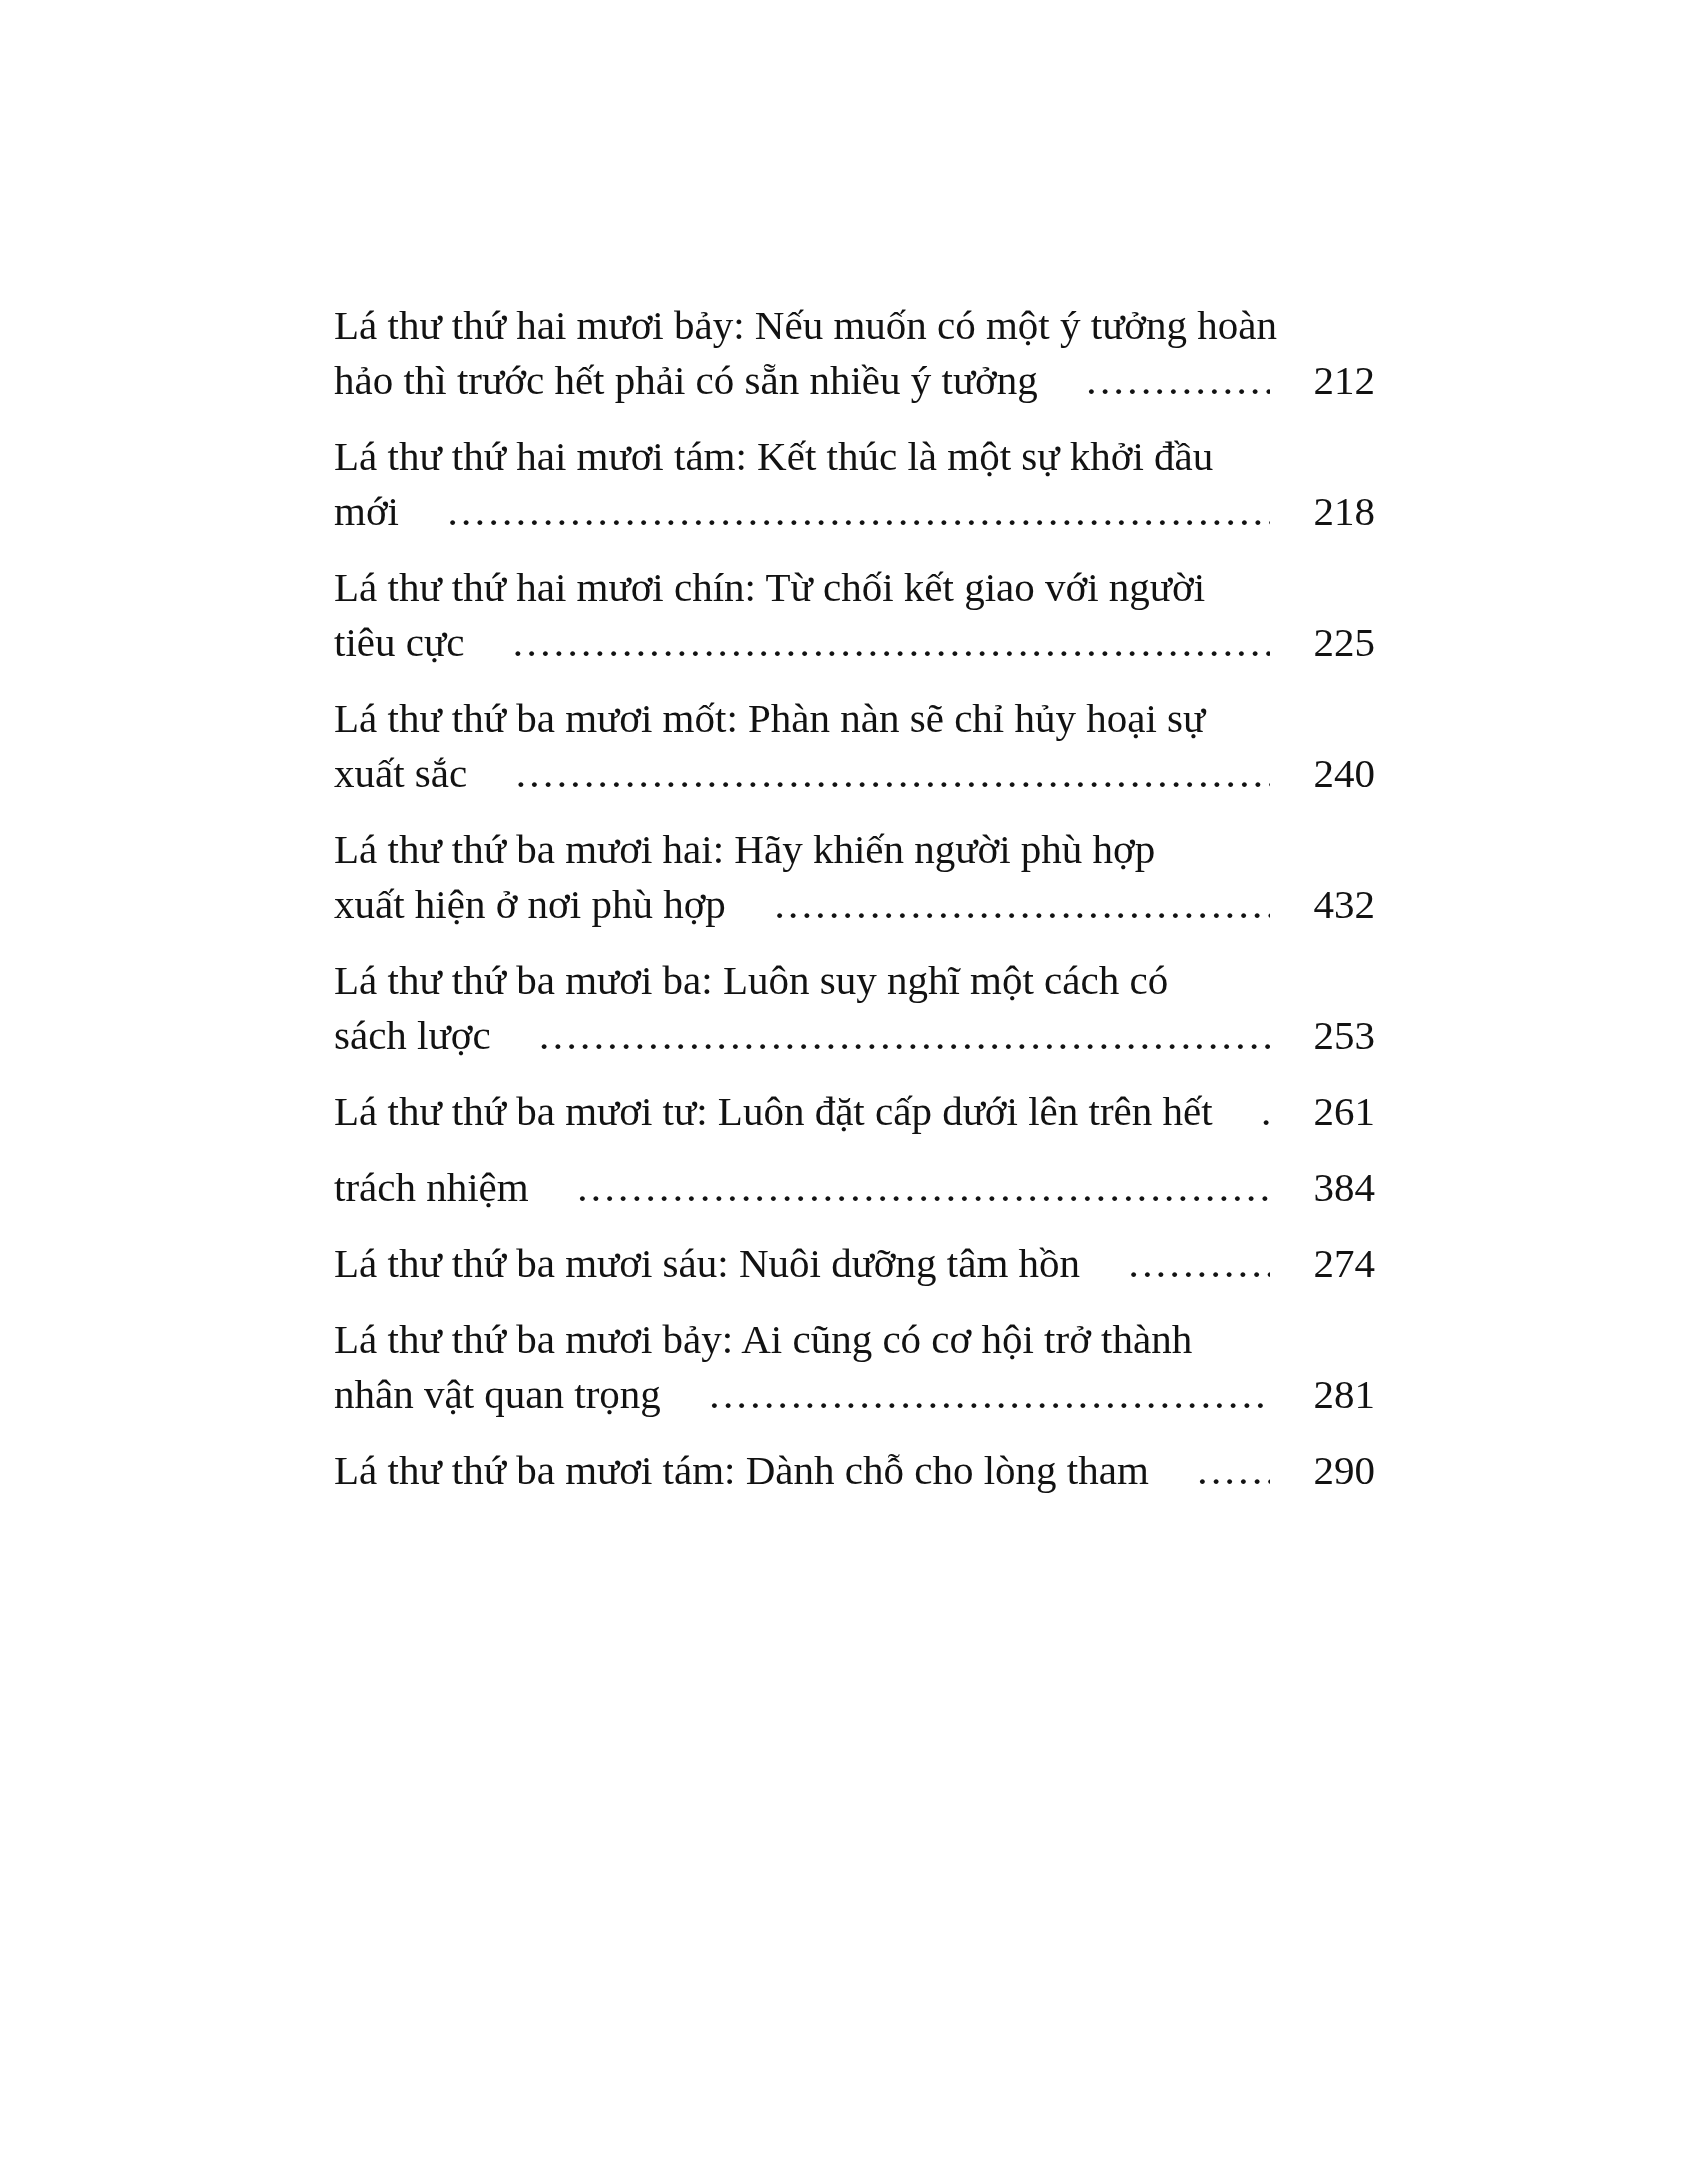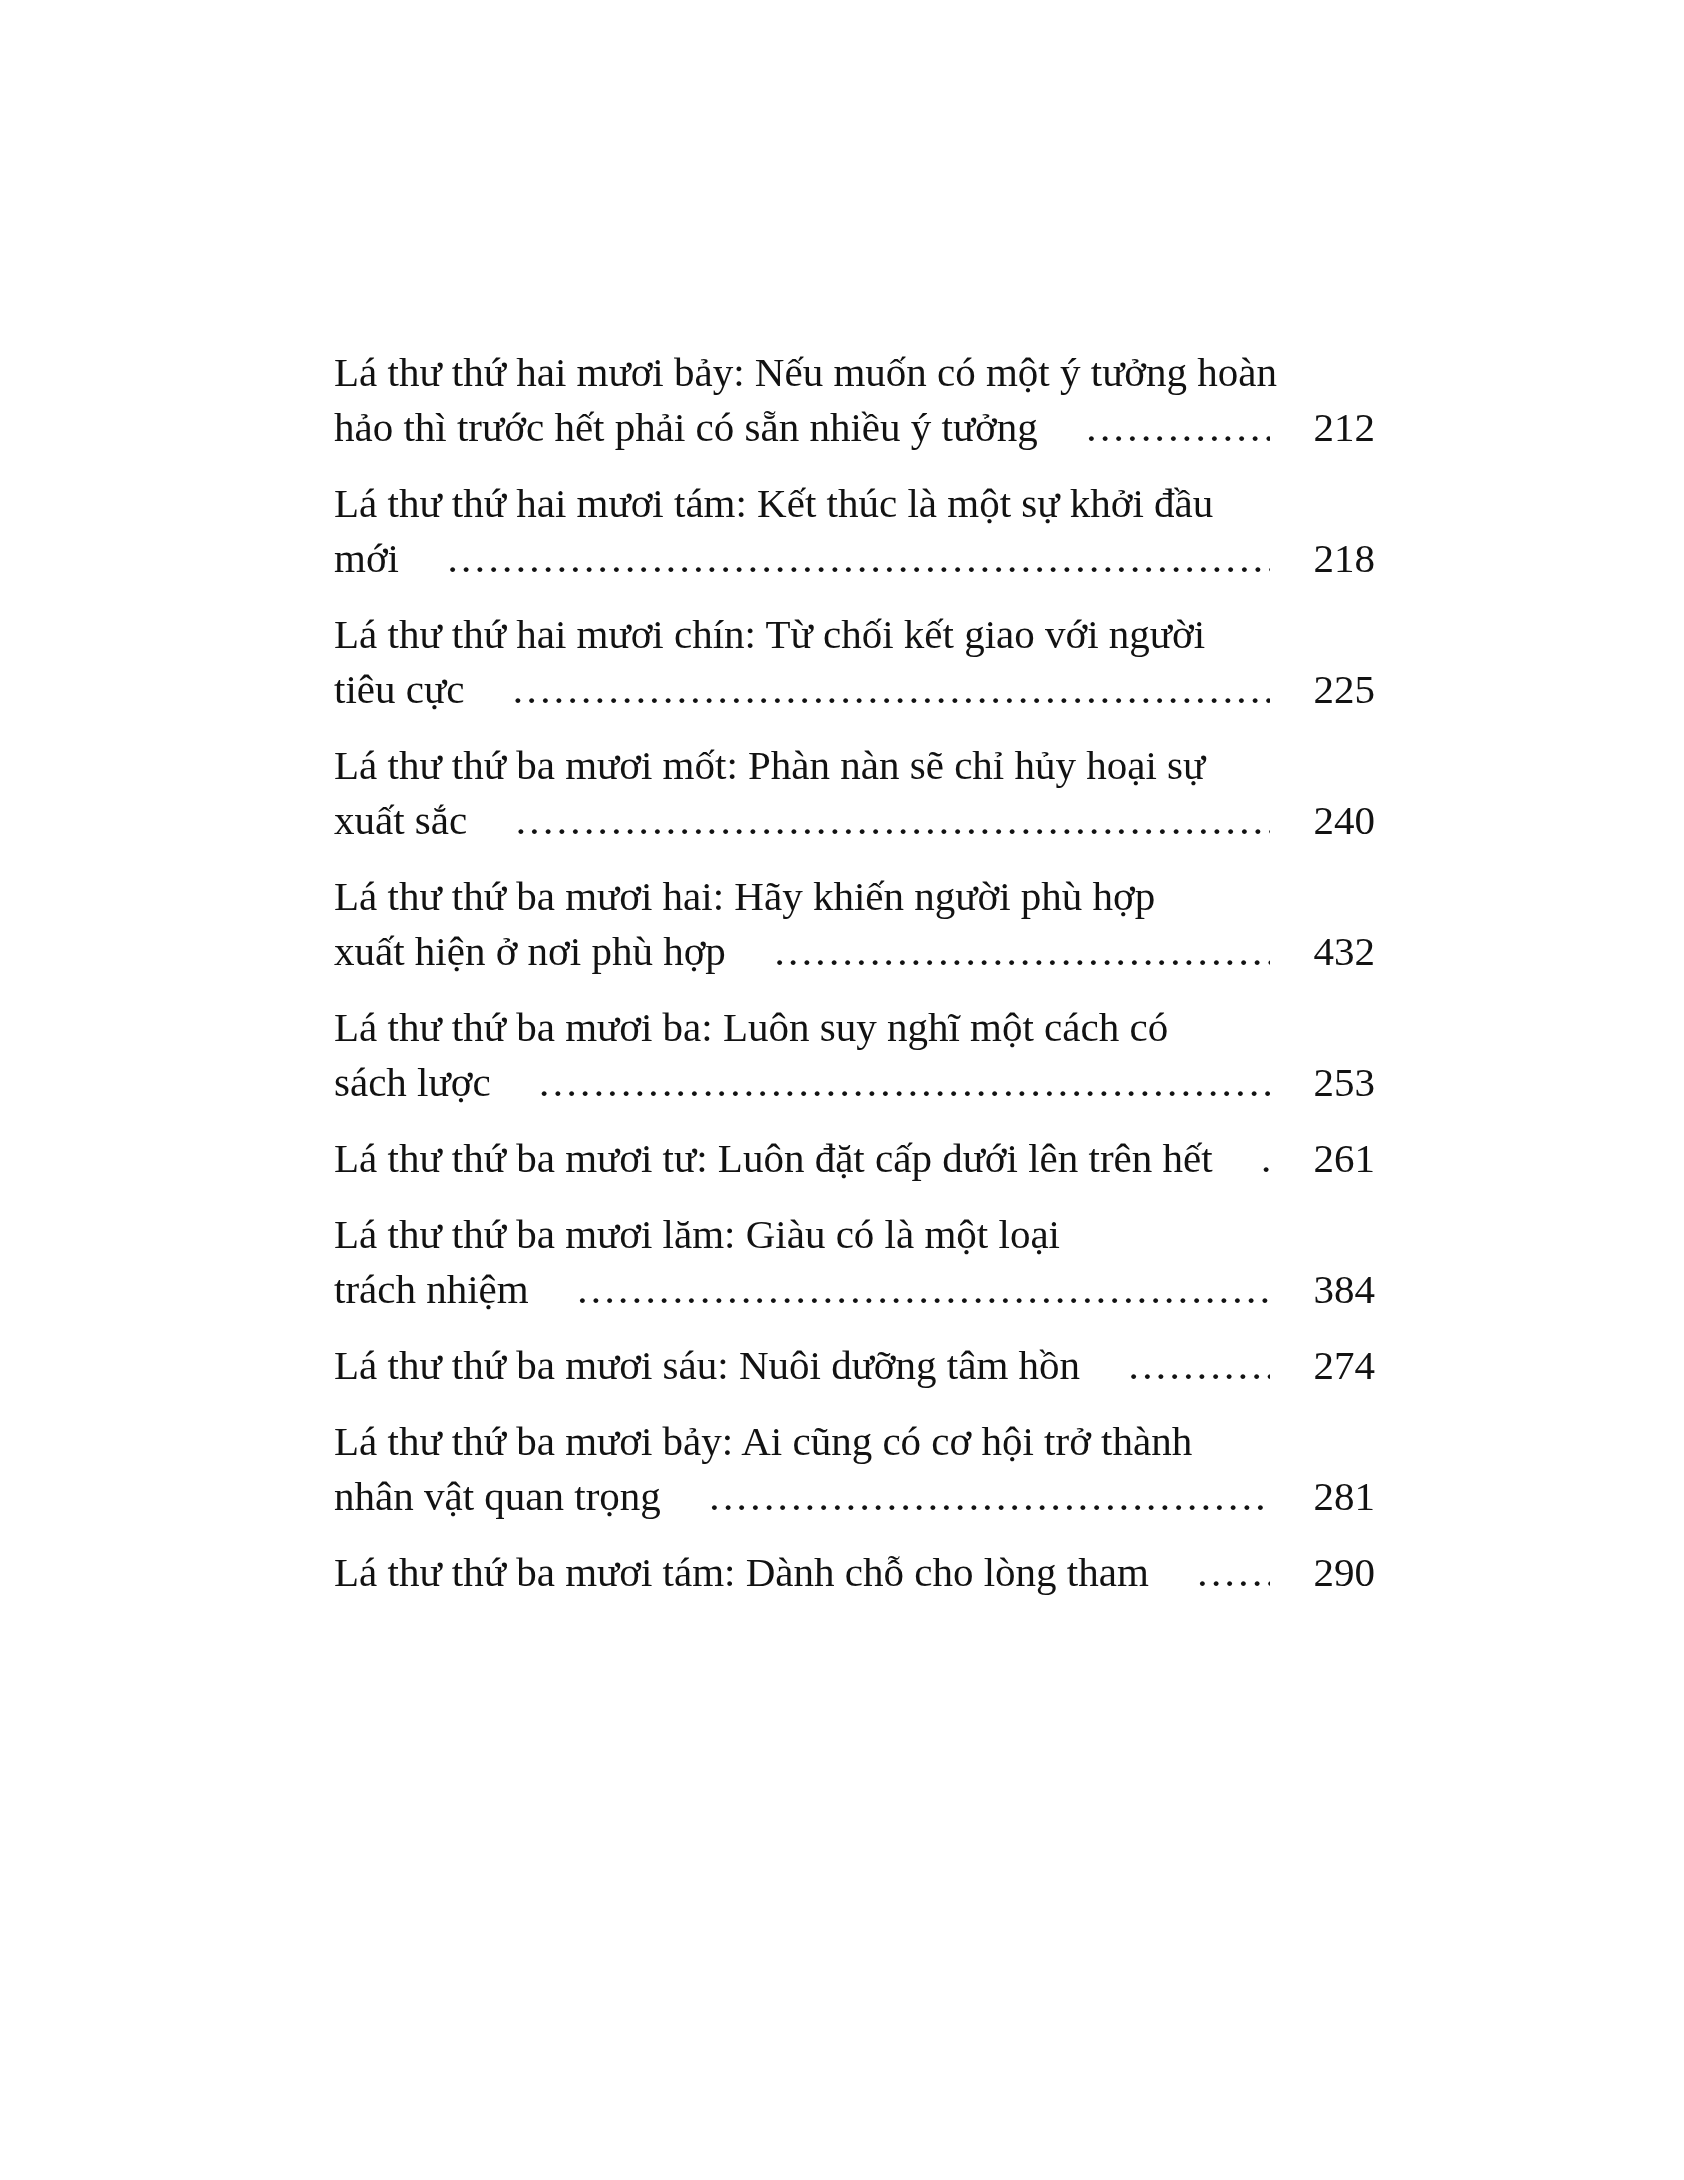--- a/index.html
+++ b/index.html
@@ -17,21 +17,20 @@
   .toc {
     position: absolute;
     left: 334px;
     top: 298px;
     width: 1041px;
     color: #121212;
     font-family: "Liberation Serif", "DejaVu Serif", serif;
     font-size: 41px;
     line-height: 55px;
     font-weight: 400;
-    margin-top: 47px;
   }
   .entry {
     margin: 0 0 21px 0;
   }
   .pre {
     white-space: nowrap;
   }
   .pre:empty {
     display: none;
   }
@@ -126,21 +125,20 @@
     <div class="entry">
 
       <div class="lead">
         <span class="t">Lá thư thứ ba mươi tư: Luôn đặt cấp dưới lên trên hết</span>
         <span class="dots"></span>
         <span class="num">261</span>
       </div>
     </div>
 
     <div class="entry">
-      <div class="pre">Lá thư thứ ba mươi lăm: Giàu có là một loại</div>
       <div class="lead">
         <span class="t">trách nhiệm</span>
         <span class="dots"></span>
         <span class="num">384</span>
       </div>
     </div>
 
     <div class="entry">
 
       <div class="lead">

